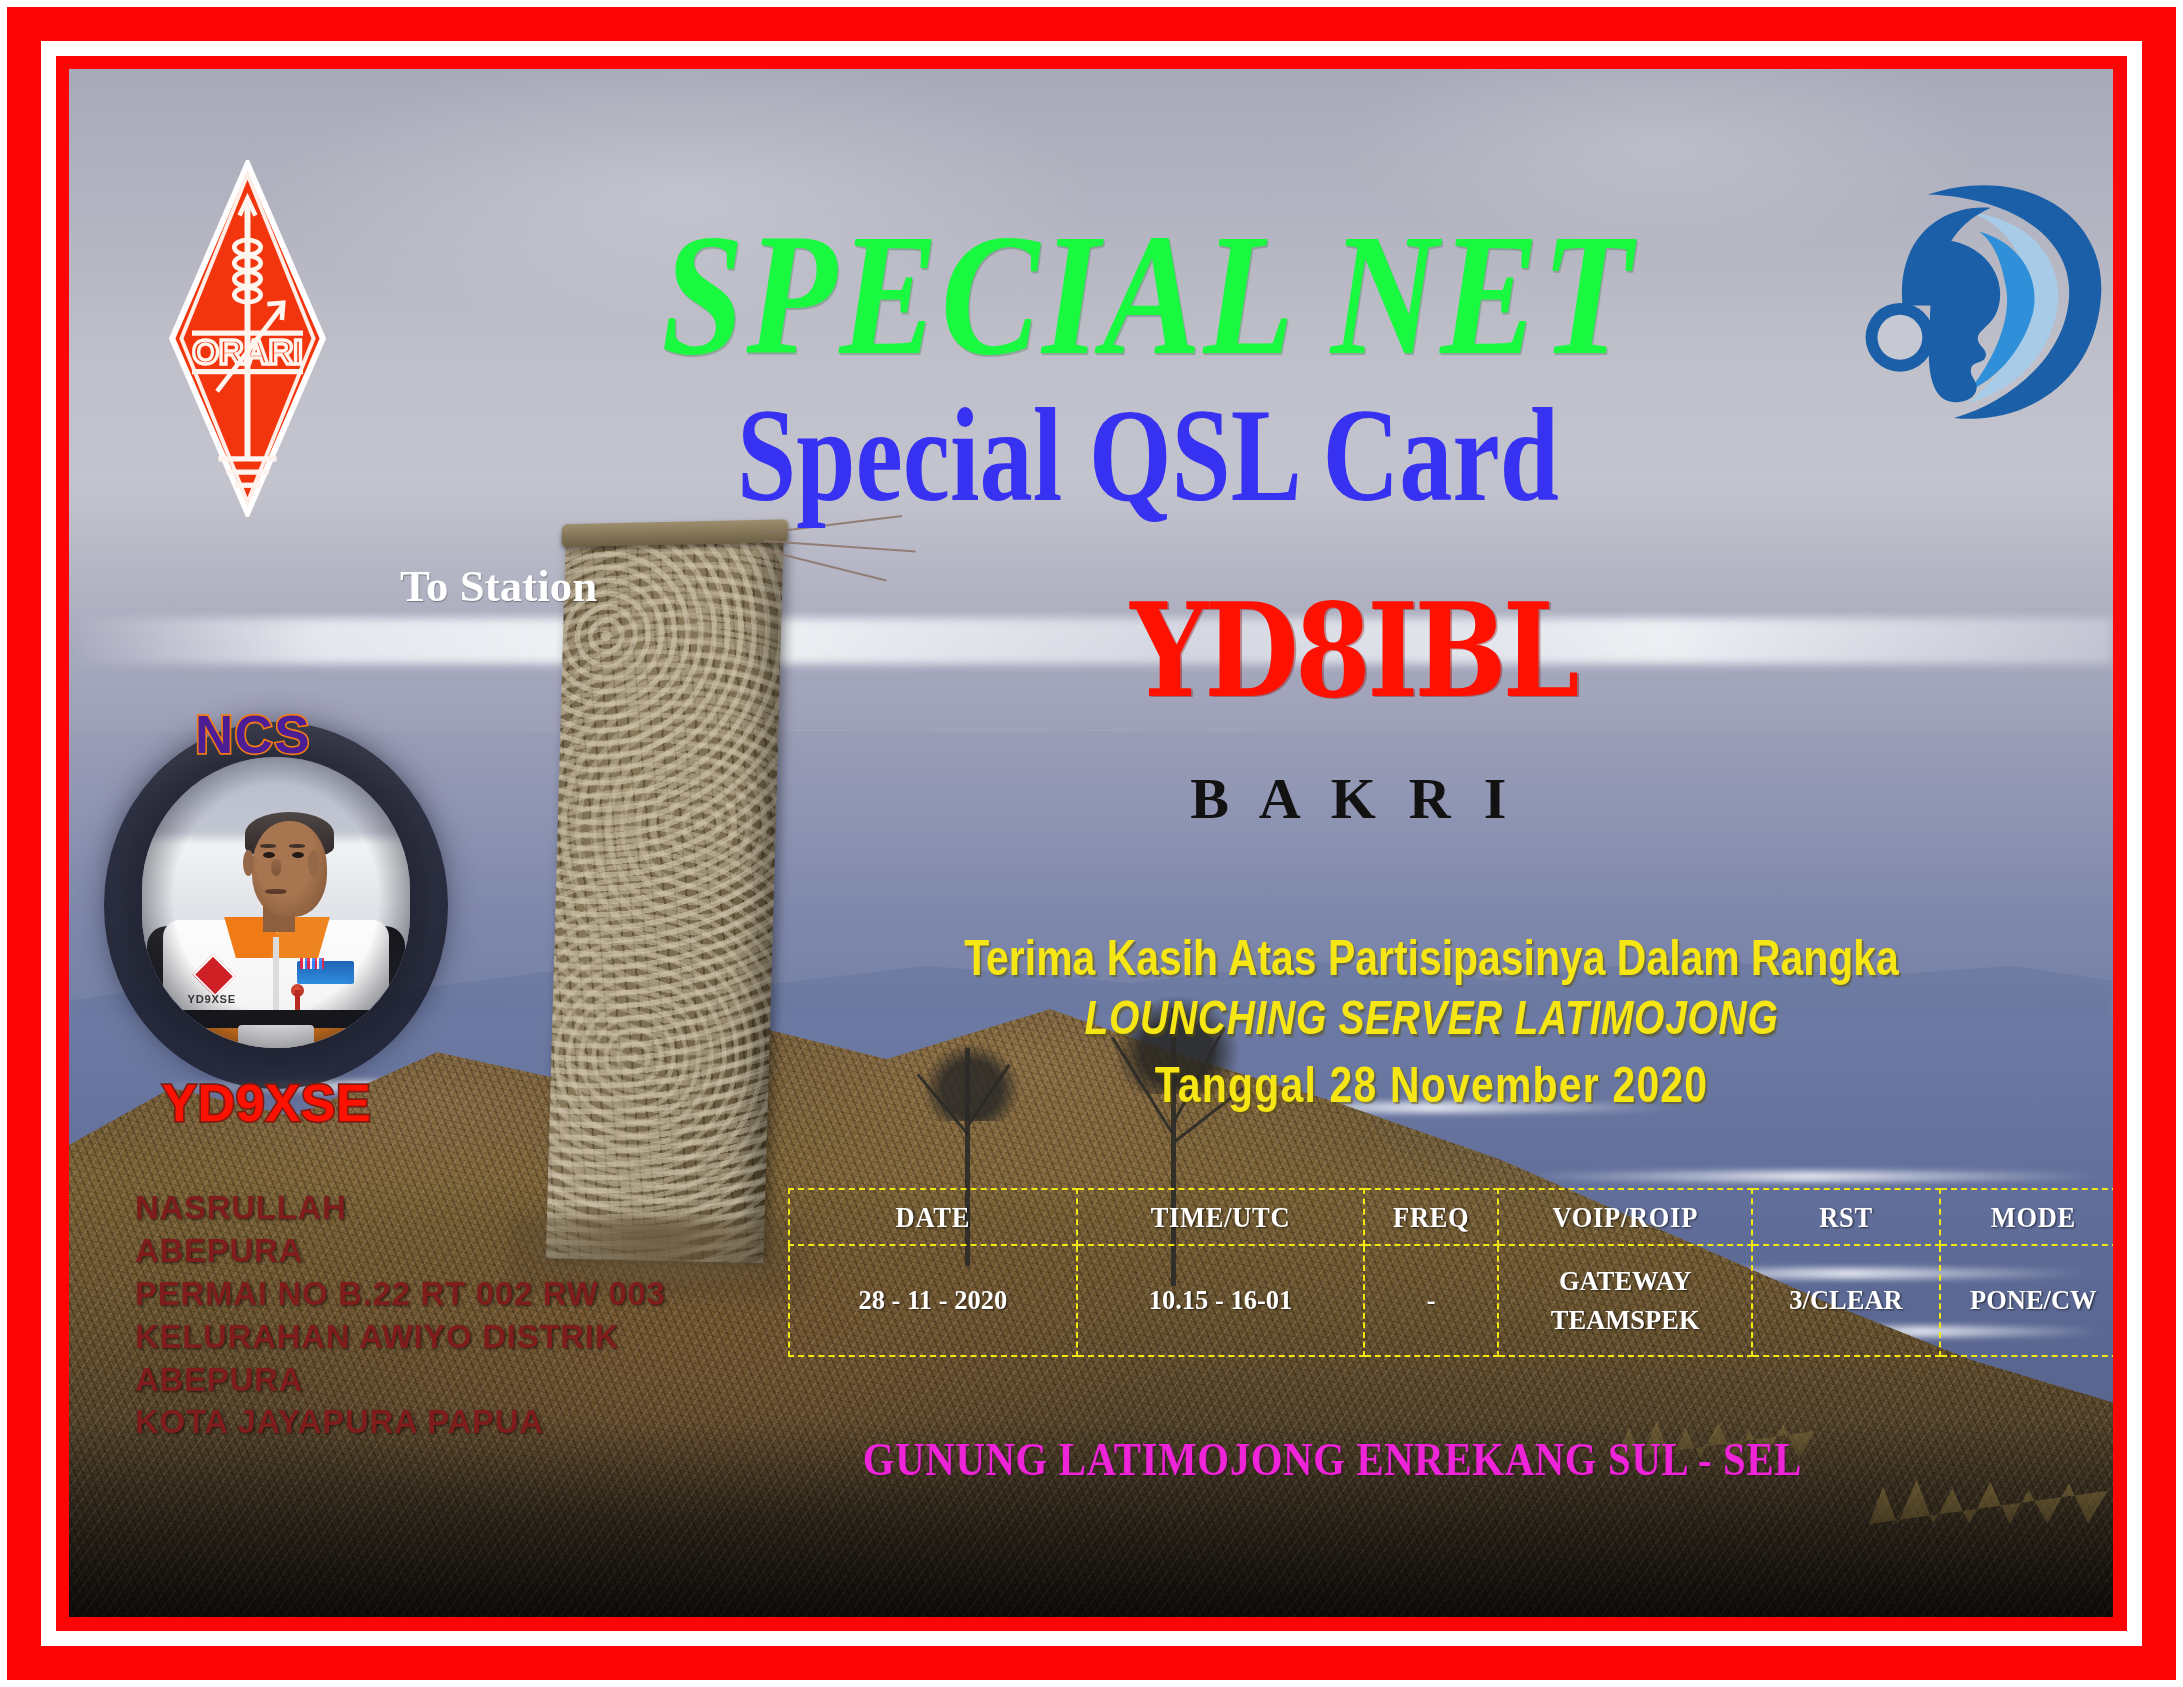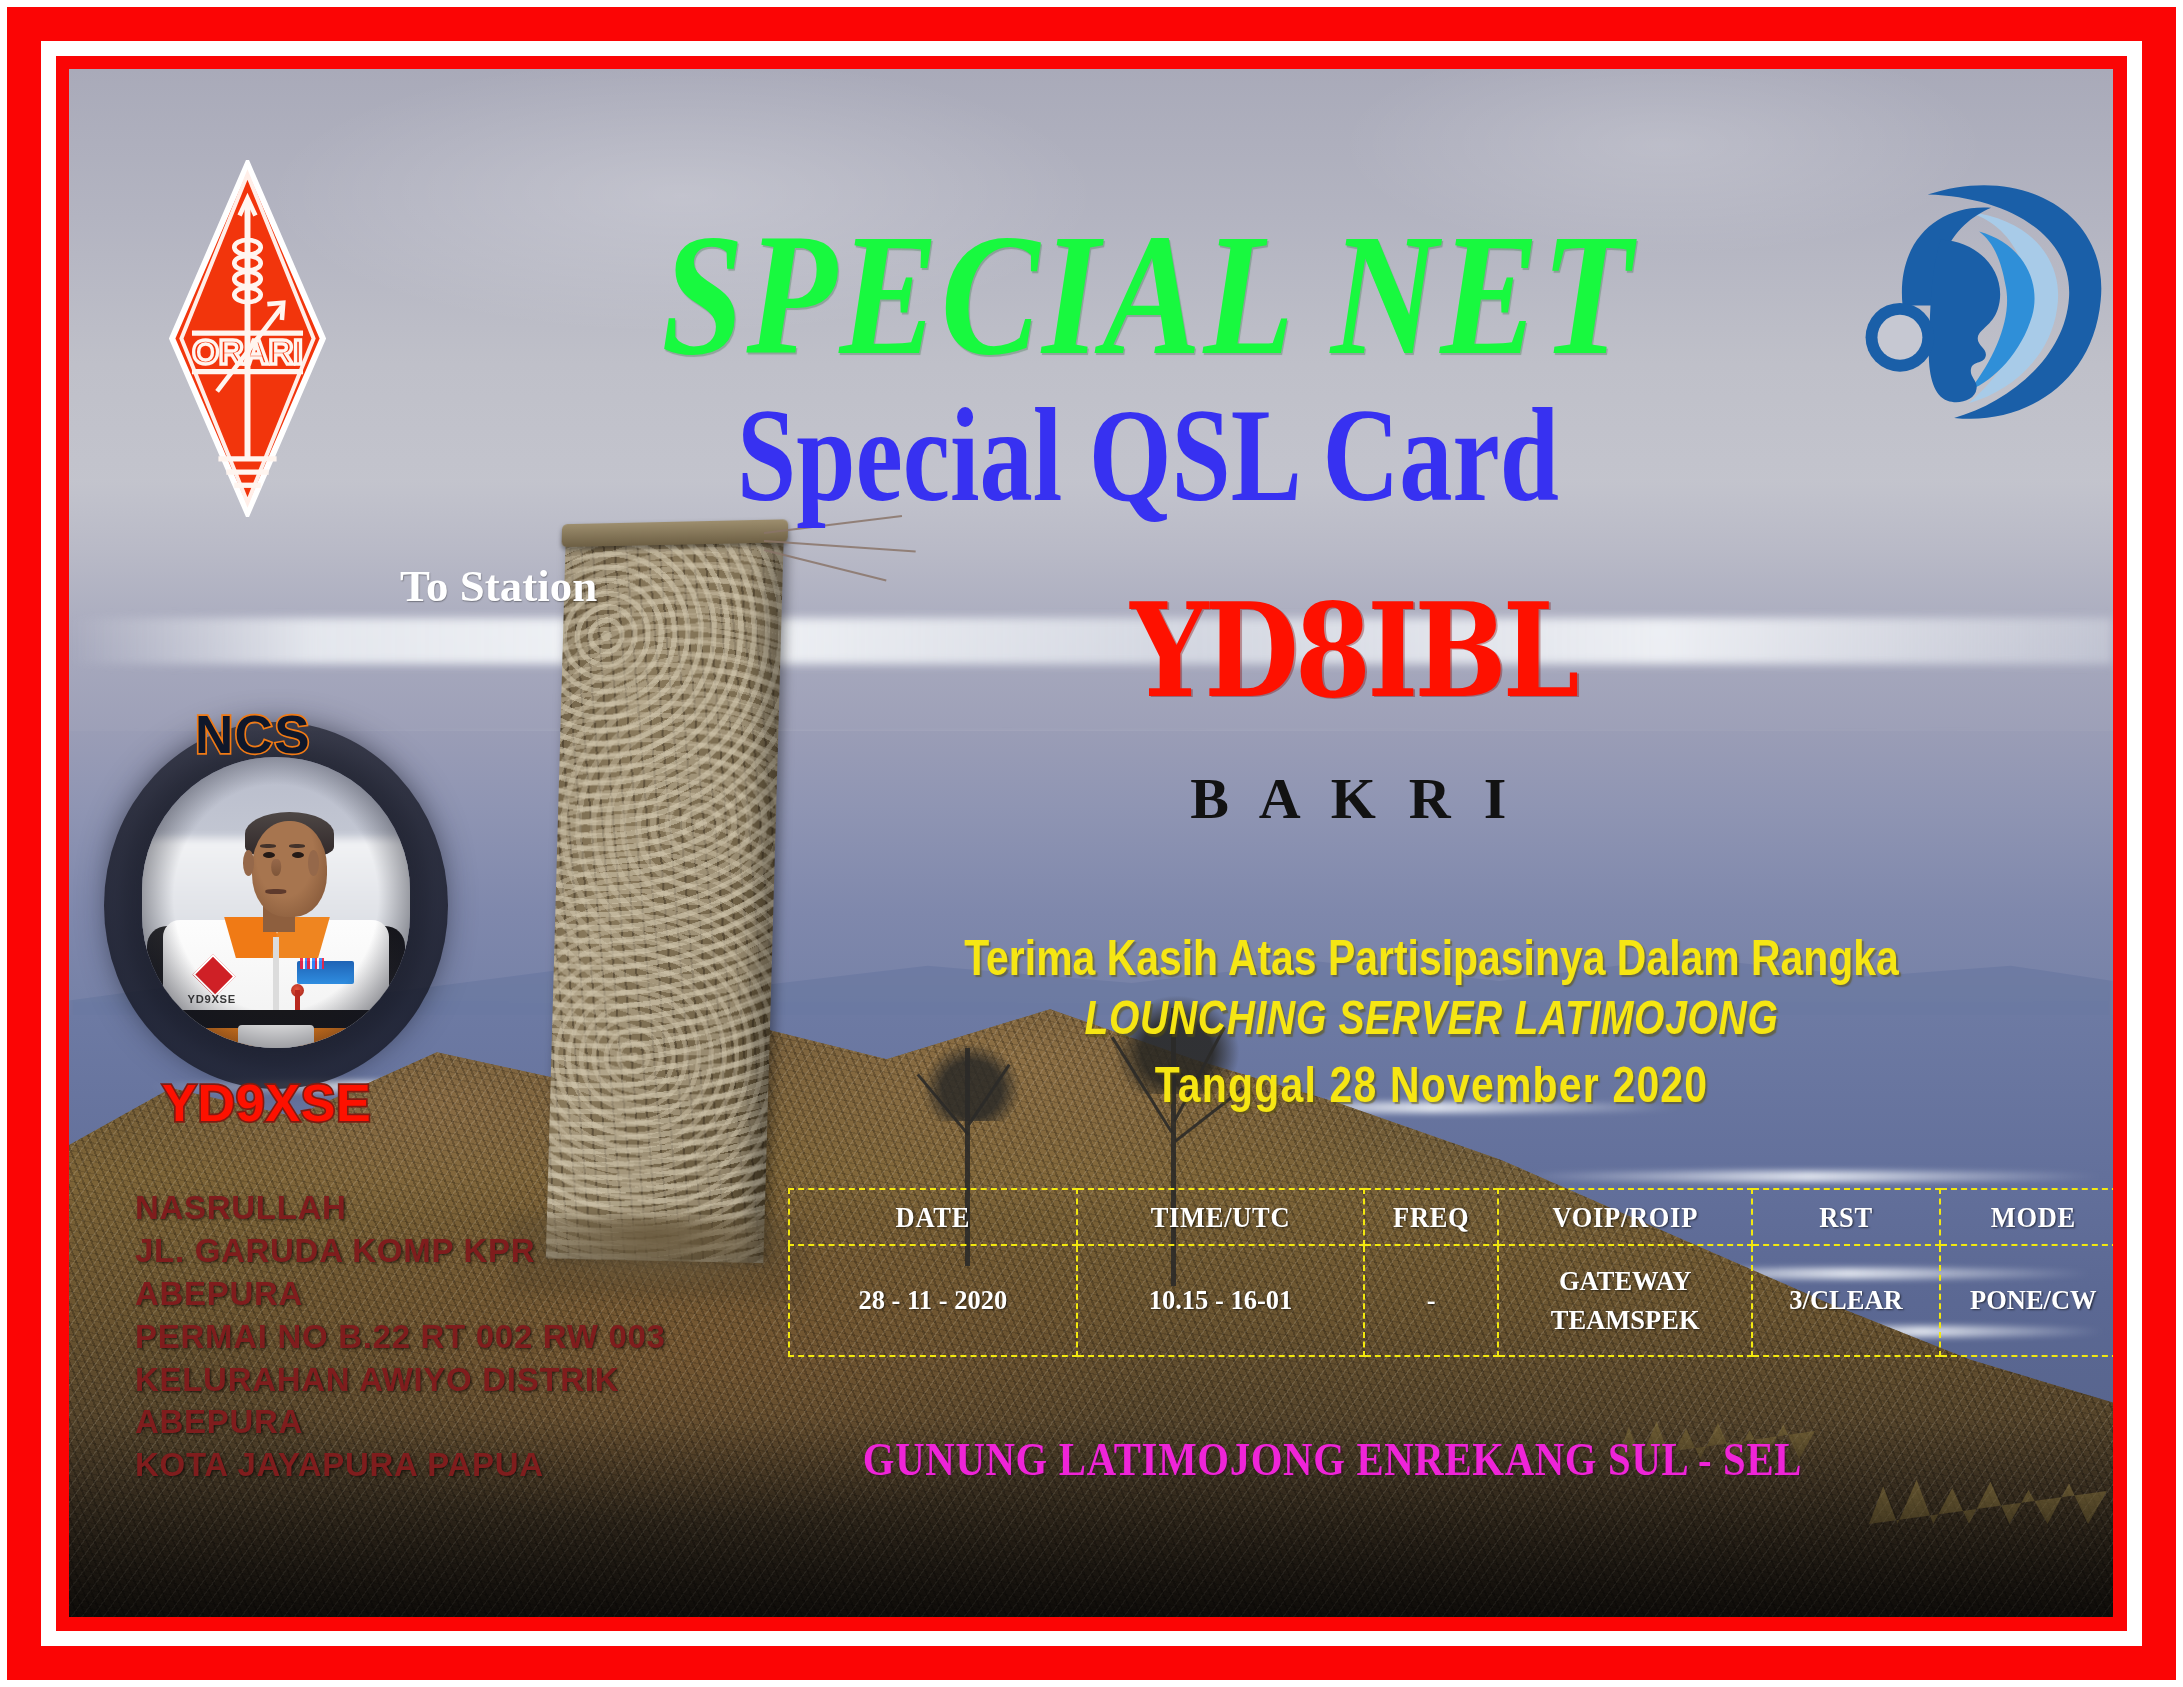--- a/index.html
+++ b/index.html
@@ -402,21 +402,21 @@
     letter-spacing:0.7px;
     transform:scaleY(1.08) scaleX(.97);
     transform-origin:top center;
     text-shadow:1.3px 1.3px 2px rgba(60,0,50,.45);
   }
 
   #ncs-label {
     position:absolute; left:126px; top:635px;
     font-family:"Liberation Sans", sans-serif;
     font-weight:700; font-size:53px;
-    color:#0f172a;
+    color:#4c1d95;
     -webkit-text-stroke:3.3px #f07a15;
     paint-order: stroke fill;
     letter-spacing:1.3px;
   }
   #ncs-call {
     position:absolute; left:93px; top:1004px;
     font-family:"Liberation Sans", sans-serif;
     font-weight:700; font-size:52px;
     color:#fd1100;
     -webkit-text-stroke:3.3px #7e1c12;
@@ -624,21 +624,20 @@
     </tbody>
       </table>
 
     <div id="location-line">GUNUNG LATIMOJONG ENREKANG SUL - SEL</div>
 
     <div id="ncs-label">NCS</div>
     <div id="ncs-call">YD9XSE</div>
 
     <div id="address-block">
       <div>NASRULLAH</div>
-      <div>JL. GARUDA KOMP KPR</div>
       <div>ABEPURA</div>
       <div>PERMAI NO B.22 RT 002 RW 003</div>
       <div>KELURAHAN AWIYO DISTRIK</div>
       <div>ABEPURA</div>
       <div>KOTA JAYAPURA PAPUA</div>
     </div>
 
   </div>
 </div>
 

